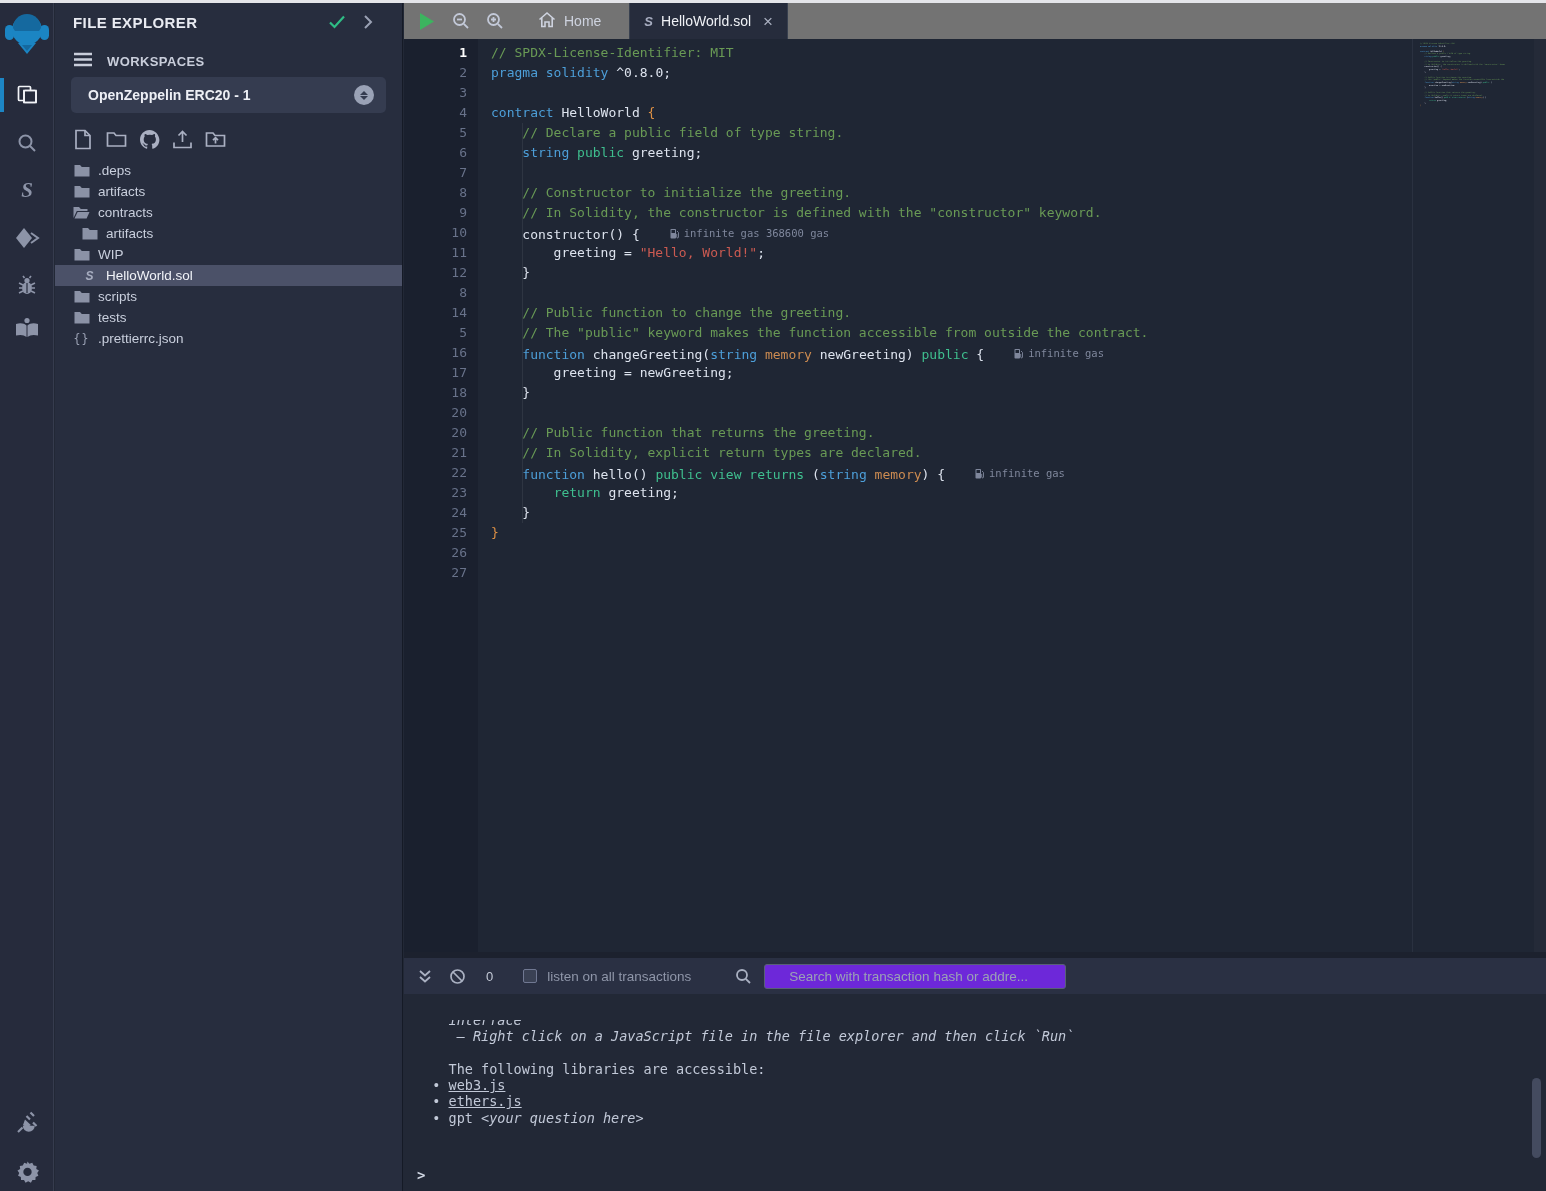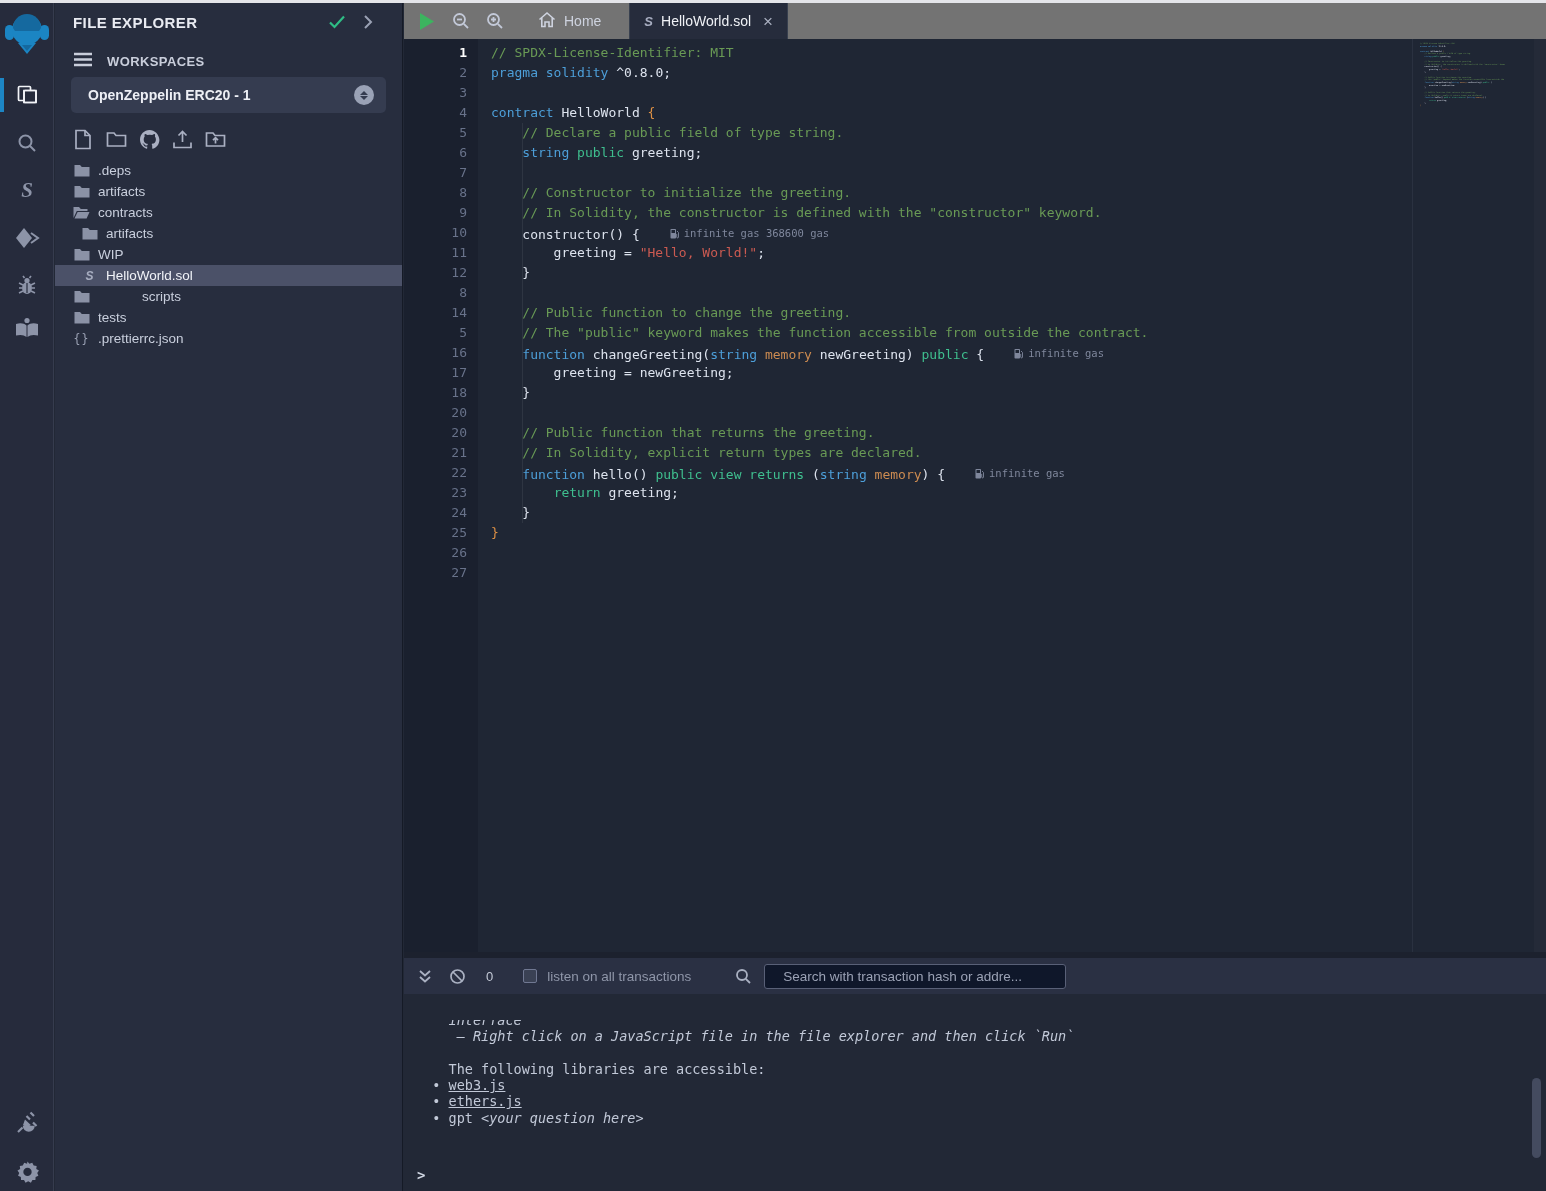--- a/index.html
+++ b/index.html
@@ -87,23 +87,23 @@
 
   
   #terminal { position:absolute; left:0; right:0; top:949px; bottom:0; background:#222836; }
   #term-gap { height:6px; background:#1c212e; }
   #term-header { height:36px; background:#2a3043; display:flex; align-items:center; }
   #term-header .th-icon { color:#aab1c2; display:flex; align-items:center; cursor:pointer; }
   #term-badge { font-size:13px; color:#c3c9d6; }
   #term-checkbox { width:14px; height:14px; border:1px solid #707892; border-radius:2px;
     background:#3a4154; cursor:pointer; }
   #term-listen { font-size:13.5px; color:#8f96a9; }
-  #term-search-input { width:302px; height:25px; background:#0f172a; border:1px solid #596077;
+  #term-search-input { width:302px; height:25px; background:#6d28d9; border:1px solid #596077;
     border-radius:3px; font-family:"Liberation Sans", sans-serif; font-size:13.5px;
-    color:#aeb5c8; padding:0 18px; outline:none; }
+    color:#aeb5c8; padding:0 24px; outline:none; }
   #term-search-input::placeholder { color:#9ba2b5; }
   #term-body { position:absolute; left:12px; right:20px; top:42px; bottom:30px; overflow:hidden;margin-top:26px; }
   .term-line { font-family:"DejaVu Sans Mono", monospace; font-size:13.5px; line-height:16.3px;
     color:#c2c9d8; white-space:pre; }
   .term-line.clip { margin-top:-8px; }
   .t-italic { font-style:italic; }
   .t-link { text-decoration:underline; cursor:pointer; }
   #term-prompt { position:absolute; left:13px; bottom:8px; font-family:"DejaVu Sans Mono", monospace;
     font-size:14px; font-weight:700; color:#d0d6e2; }
   #term-scrollthumb { position:absolute; right:5px; top:126px; width:9px; height:80px;
@@ -299,21 +299,21 @@
           </svg>
         </span>
         <span>WIP</span>
       </div>
       <div class="tree-row selected" style="padding-left: 26px;">
         <span class="ticon">
           <span class="sol-badge">S</span>
         </span>
         <span>HelloWorld.sol</span>
       </div>
-      <div class="tree-row" style="padding-left: 18px; gap: 44px;">
+      <div class="tree-row" style="padding-left: 18px;">
         <span class="ticon">
           <svg width="16" height="13" viewBox="0 0 16 13" fill="#8b92a6">
             <path d="M0.5 1 H6 L7.8 3 H15.5 V12.5 H0.5 Z"></path>
           </svg>
         </span>
         <span>scripts</span>
       </div>
       <div class="tree-row" style="padding-left: 18px;">
         <span class="ticon">
           <svg width="16" height="13" viewBox="0 0 16 13" fill="#8b92a6">

